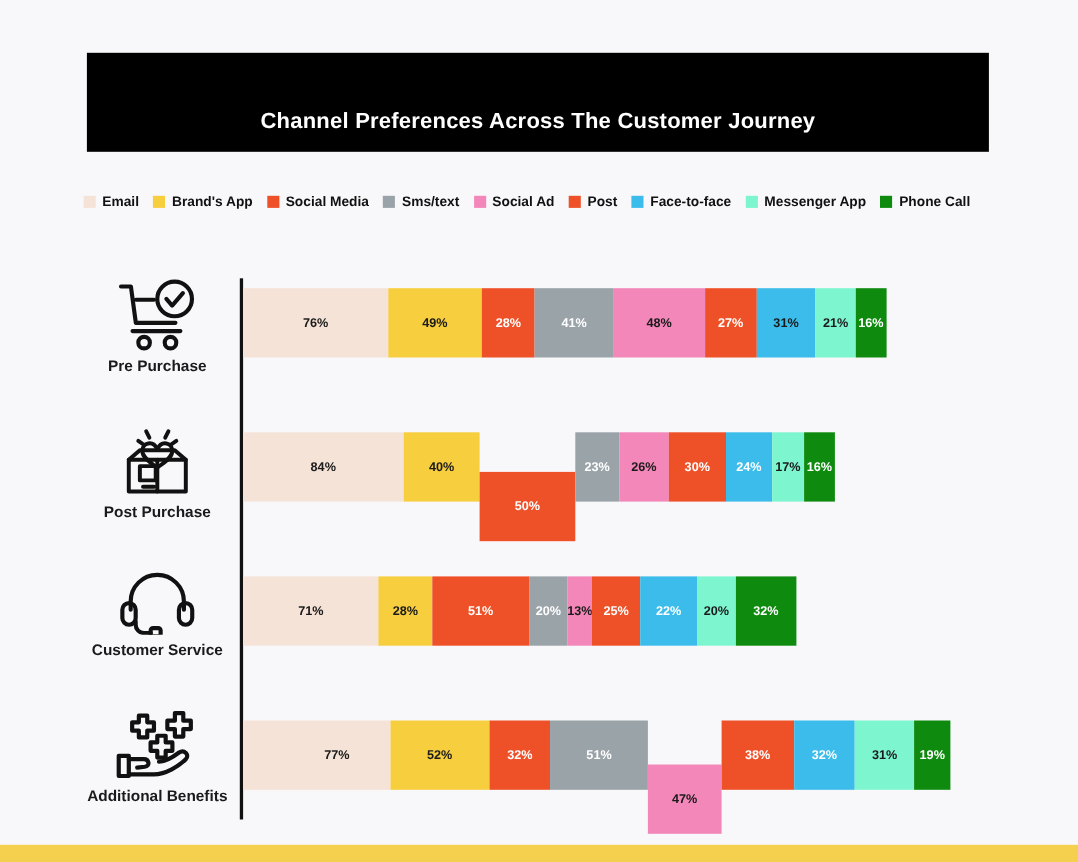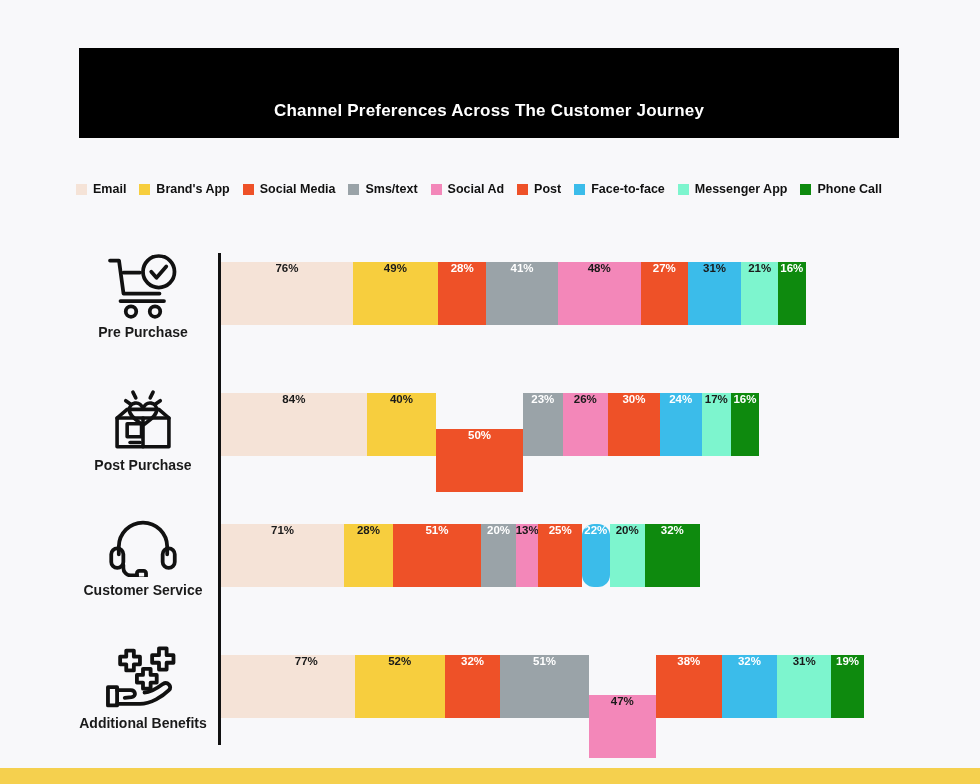--- a/index.html
+++ b/index.html
@@ -14,33 +14,33 @@
   
   .title-banner {
     position: absolute;
     left: 79px; top: 48px;
     width: 820px; height: 90px;
     background: #000000;
     display: flex; align-items: center; justify-content: center;
   }
   .title-text {
     color: #FFFFFF;
-    font-size: 17px;
+    font-size: 20px;
     font-weight: bold;
     letter-spacing: 0.2px;
     font-family: "Liberation Sans", sans-serif;
     margin-top: 35px;
   }
 
   
   .legend {
     position: absolute;
     left: 76px; top: 176px;
     width: 860px; height: 20px;
-    display: flex; align-items: flex-end;
+    display: flex; align-items: flex-start;
   }
   .legend-item { display: flex; align-items: center; margin-right: 13px; white-space: nowrap; }
   .legend-swatch { width: 11px; height: 11px; margin-right: 6px; flex: 0 0 auto; }
   .legend-label { font-size: 12.5px; font-weight: bold; color: #111111; }
 
   
   .axis-line {
     position: absolute;
     left: 218px; top: 253px;
     width: 3px; height: 492px;
@@ -67,21 +67,21 @@
   }
 
   .bar {
     position: absolute;
     left: 221px; top: 9px;
     height: 63px;
     display: flex;
   }
   .seg {
     height: 63px;
-    display: flex; align-items: flex-start; justify-content: center;
+    display: flex; align-items: center; justify-content: center;
     font-size: 11.5px; font-weight: bold;
     overflow: hidden;
   }
 
   
   .bottom-strip {
     position: absolute;
     left: 0; top: 768px;
     width: 980px; height: 16px;
     background: #F5D04E;
@@ -253,21 +253,21 @@
           </div>
           <div class="seg" title="Sms/text 20%" style="width: 34.7px; background: rgb(154, 163, 168); color: rgb(255, 255, 255);">
             <span>20%</span>
           </div>
           <div class="seg" title="Online Ad 13%" style="width: 22.555px; background: rgb(243, 135, 185); color: rgb(26, 26, 26);">
             <span>13%</span>
           </div>
           <div class="seg" title="Post 25%" style="width: 43.375px; background: rgb(238, 81, 40); color: rgb(255, 255, 255);">
             <span>25%</span>
           </div>
-          <div class="seg" title="Face-to-face 22%" style="width: 28px; background: rgb(59, 188, 234); color: rgb(255, 255, 255); border-radius: 12px;">
+          <div class="seg" title="Face-to-face 22%" style="width: 52px; background: rgb(59, 188, 234); color: rgb(255, 255, 255);">
             <span>22%</span>
           </div>
           <div class="seg" title="Messenger App 20%" style="width: 34.7px; background: rgb(125, 245, 206); color: rgb(26, 26, 26);">
             <span>20%</span>
           </div>
           <div class="seg" title="Phone Call 32%" style="width: 55.52px; background: rgb(14, 138, 14); color: rgb(255, 255, 255);">
             <span>32%</span>
           </div>
         </div>
       </div>

